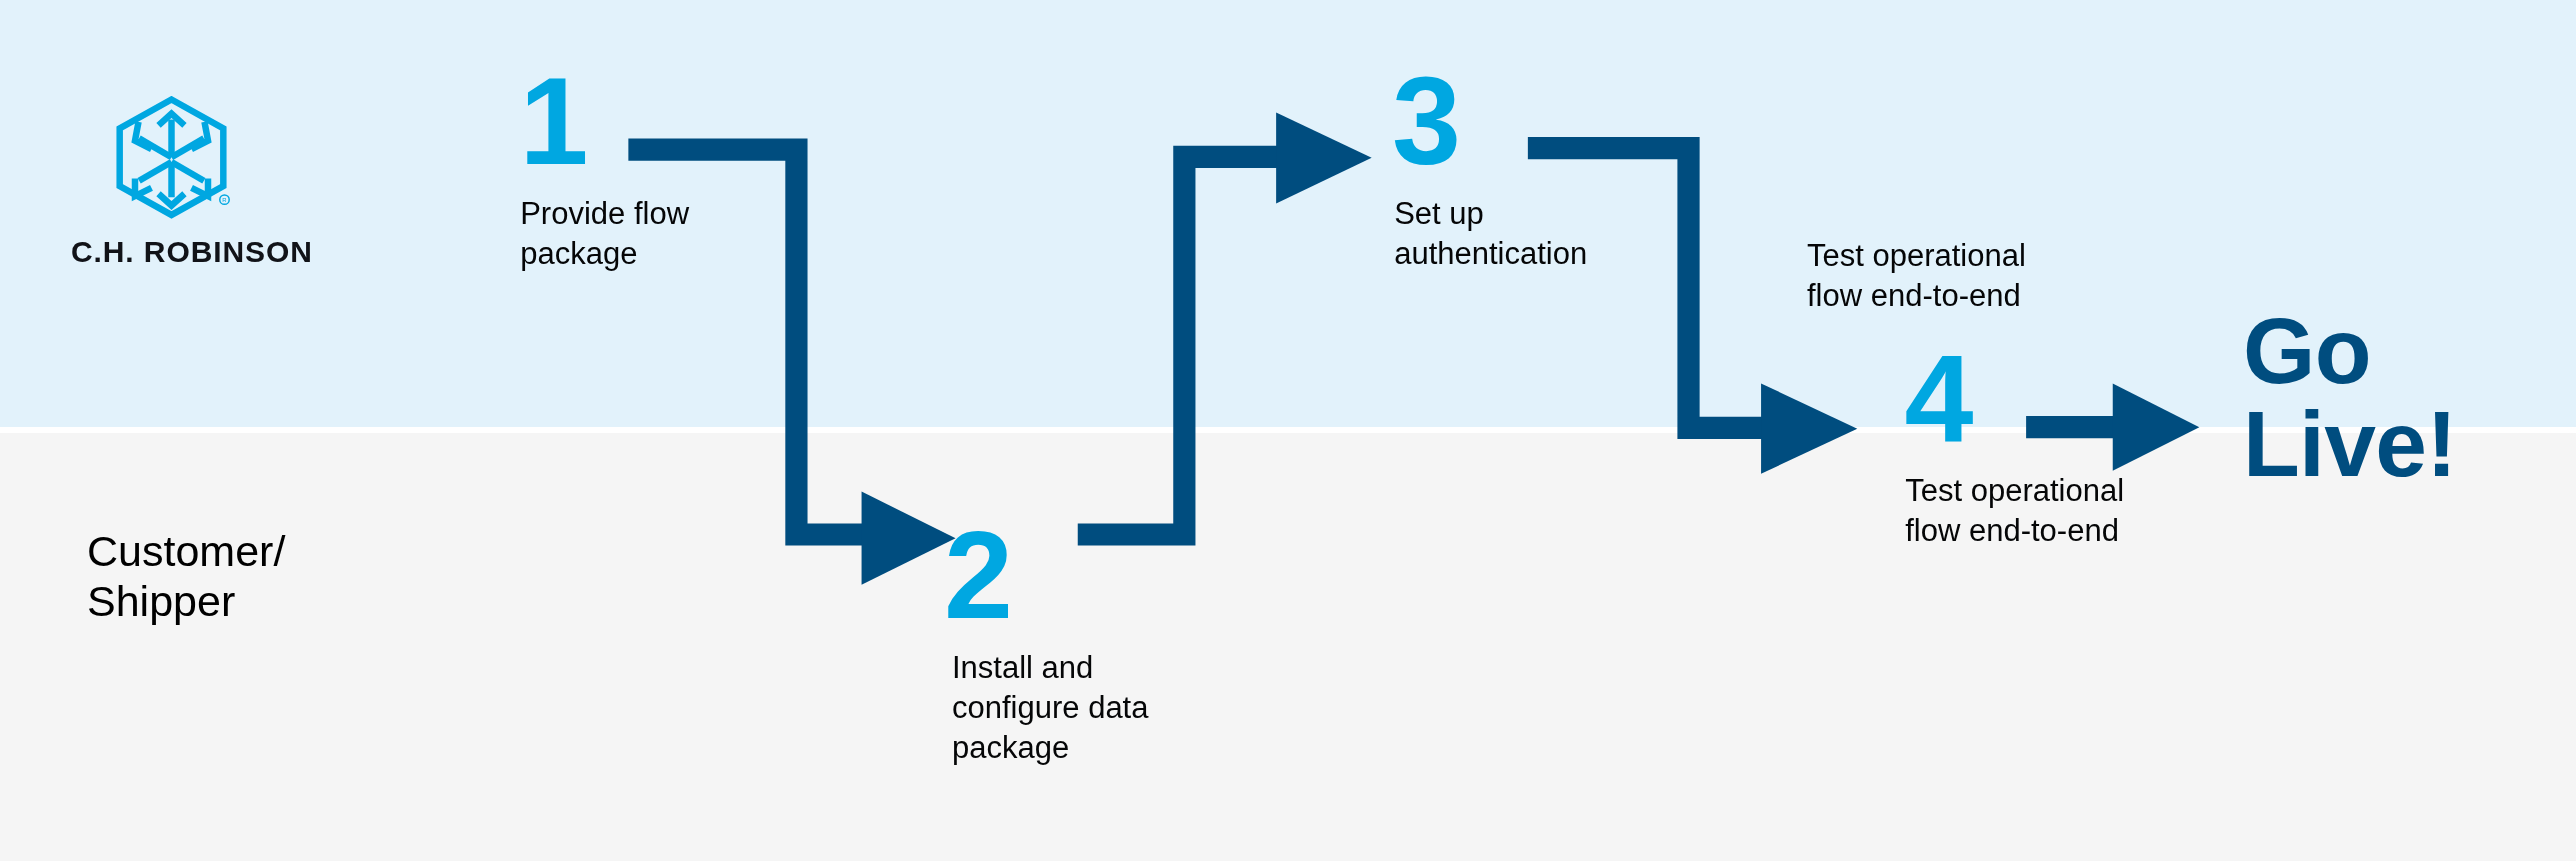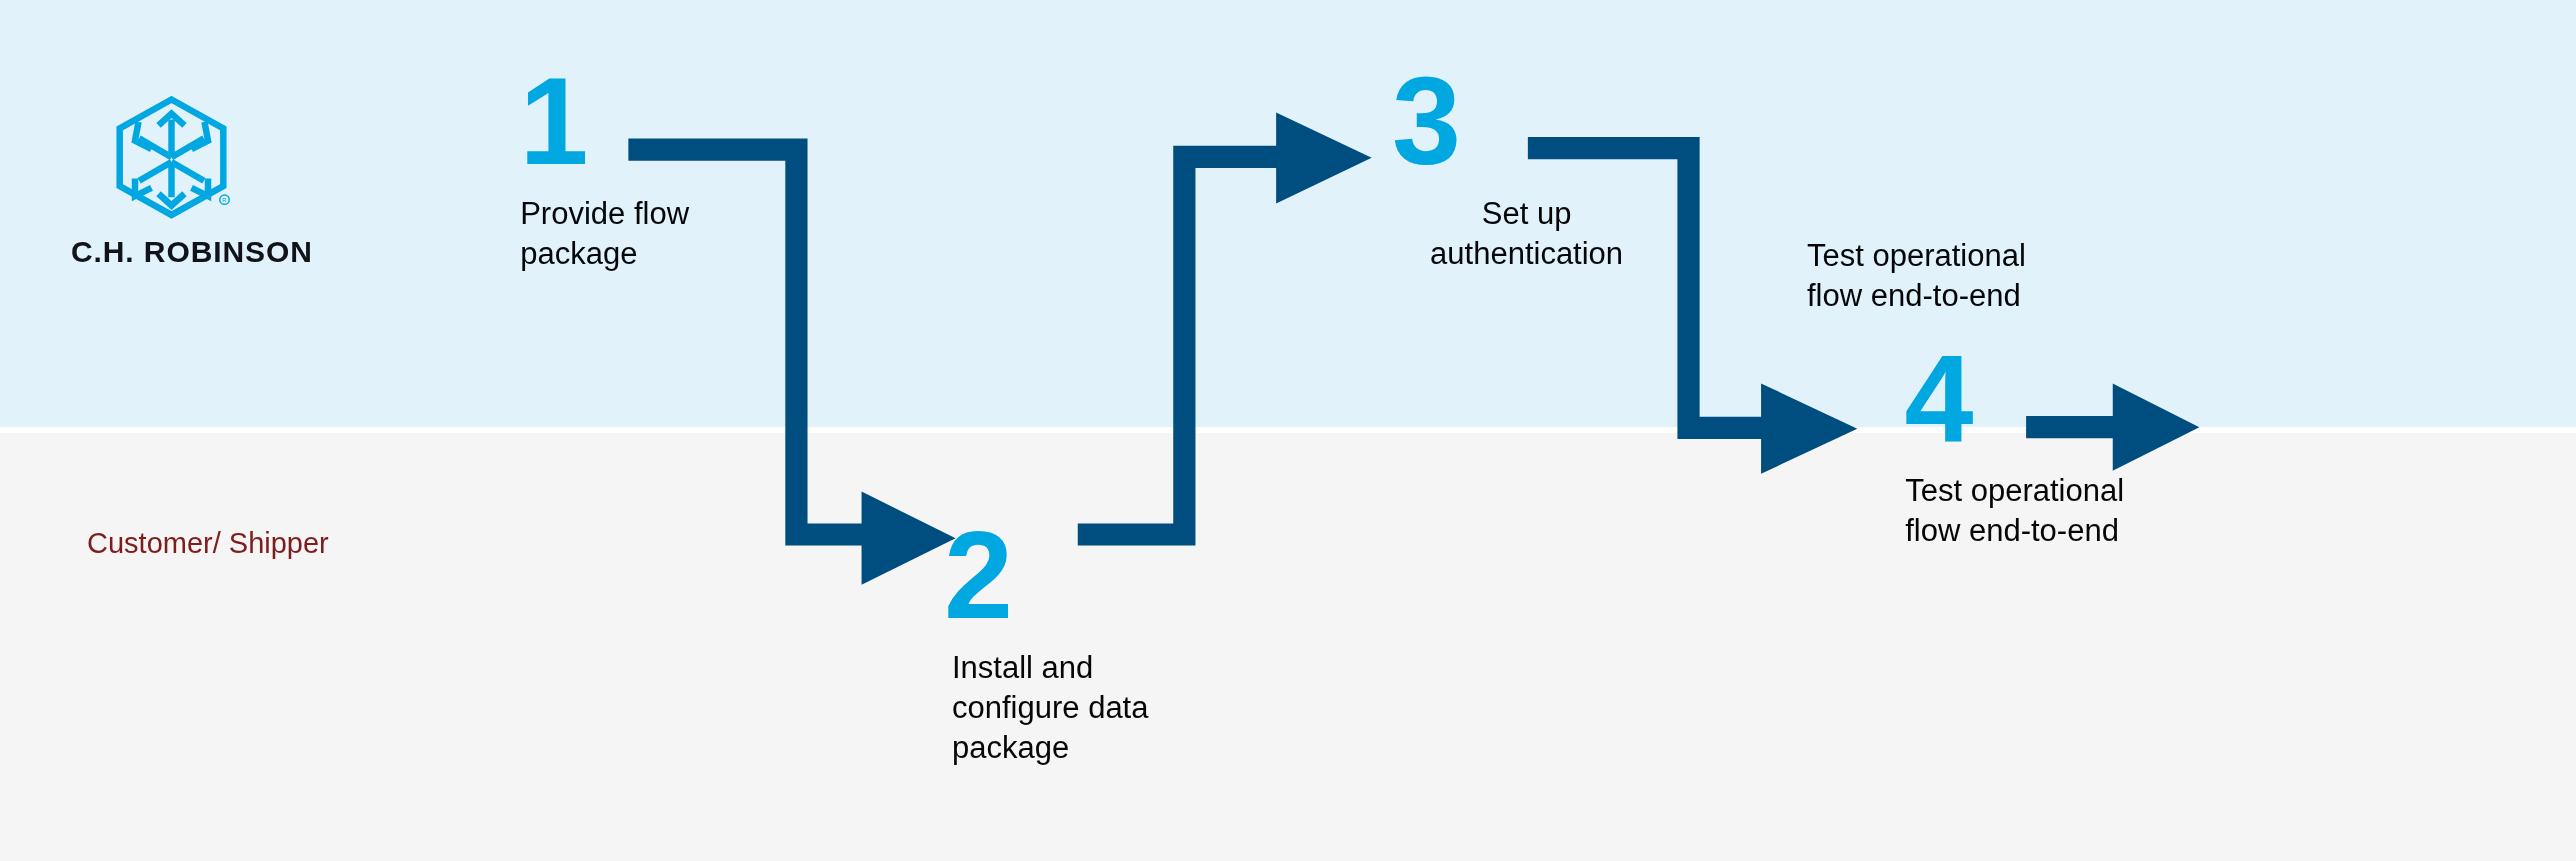--- a/index.html
+++ b/index.html
@@ -65,24 +65,24 @@
     white-space: nowrap;
   }
 
   
   .lane-label {
     position: absolute;
     left: 87px;
     top: 527px;
     width: 311px;
     font-family: "Liberation Sans", sans-serif;
-    font-size: 29px;
+    font-size: 43px;
     line-height: 1.16;
     font-weight: 400;
-    color: #7f1d1d;
+    color: #000000;
   }
 
   
   .step { position: absolute; }
   .step-num {
     font-family: "Liberation Sans", sans-serif;
     font-weight: bold;
     font-size: 124px;
     line-height: 0.92;
     color: #00a7e1;
@@ -99,21 +99,21 @@
 
   
   #step-1       { left: 518px;  top: 64px;  width: 244px; }
   #step-1 .step-num  { margin-left: 1.5px; }
   #step-1 .step-text { margin-top: 16.3px; margin-left: 2.2px; }
 
   #step-2       { left: 944px; top: 518px; width: 267px; }
   #step-2 .step-text { margin-top: 16.3px; margin-left: 8px; }
 
   #step-3       { left: 1392px; top: 64px;  width: 267px; }
-  #step-3 .step-text { margin-top: 16.3px; margin-left: 2.2px; text-align: center; }
+  #step-3 .step-text { margin-top: 16.3px; margin-left: 2.2px; }
 
   #step-4       { left: 1903px; top: 341px; width: 281px; }
   #step-4 .step-num  { margin-left: 1.5px; }
   #step-4 .step-text { margin-top: 16.3px; margin-left: 2.2px; }
 
   
   .caption-top {
     position: absolute;
     left: 1807px;
     top: 236px;
@@ -220,15 +220,17 @@
 
   <div class="caption-top">Test operational
 flow end-to-end</div>
 
   <div class="step" id="step-4">
     <div class="step-num">4</div>
     <div class="step-text">Test operational
 flow end-to-end</div>
   </div>
 
+  <div class="go-live">Go
+Live!</div>
 
 </div>
 
 
 </body></html>

